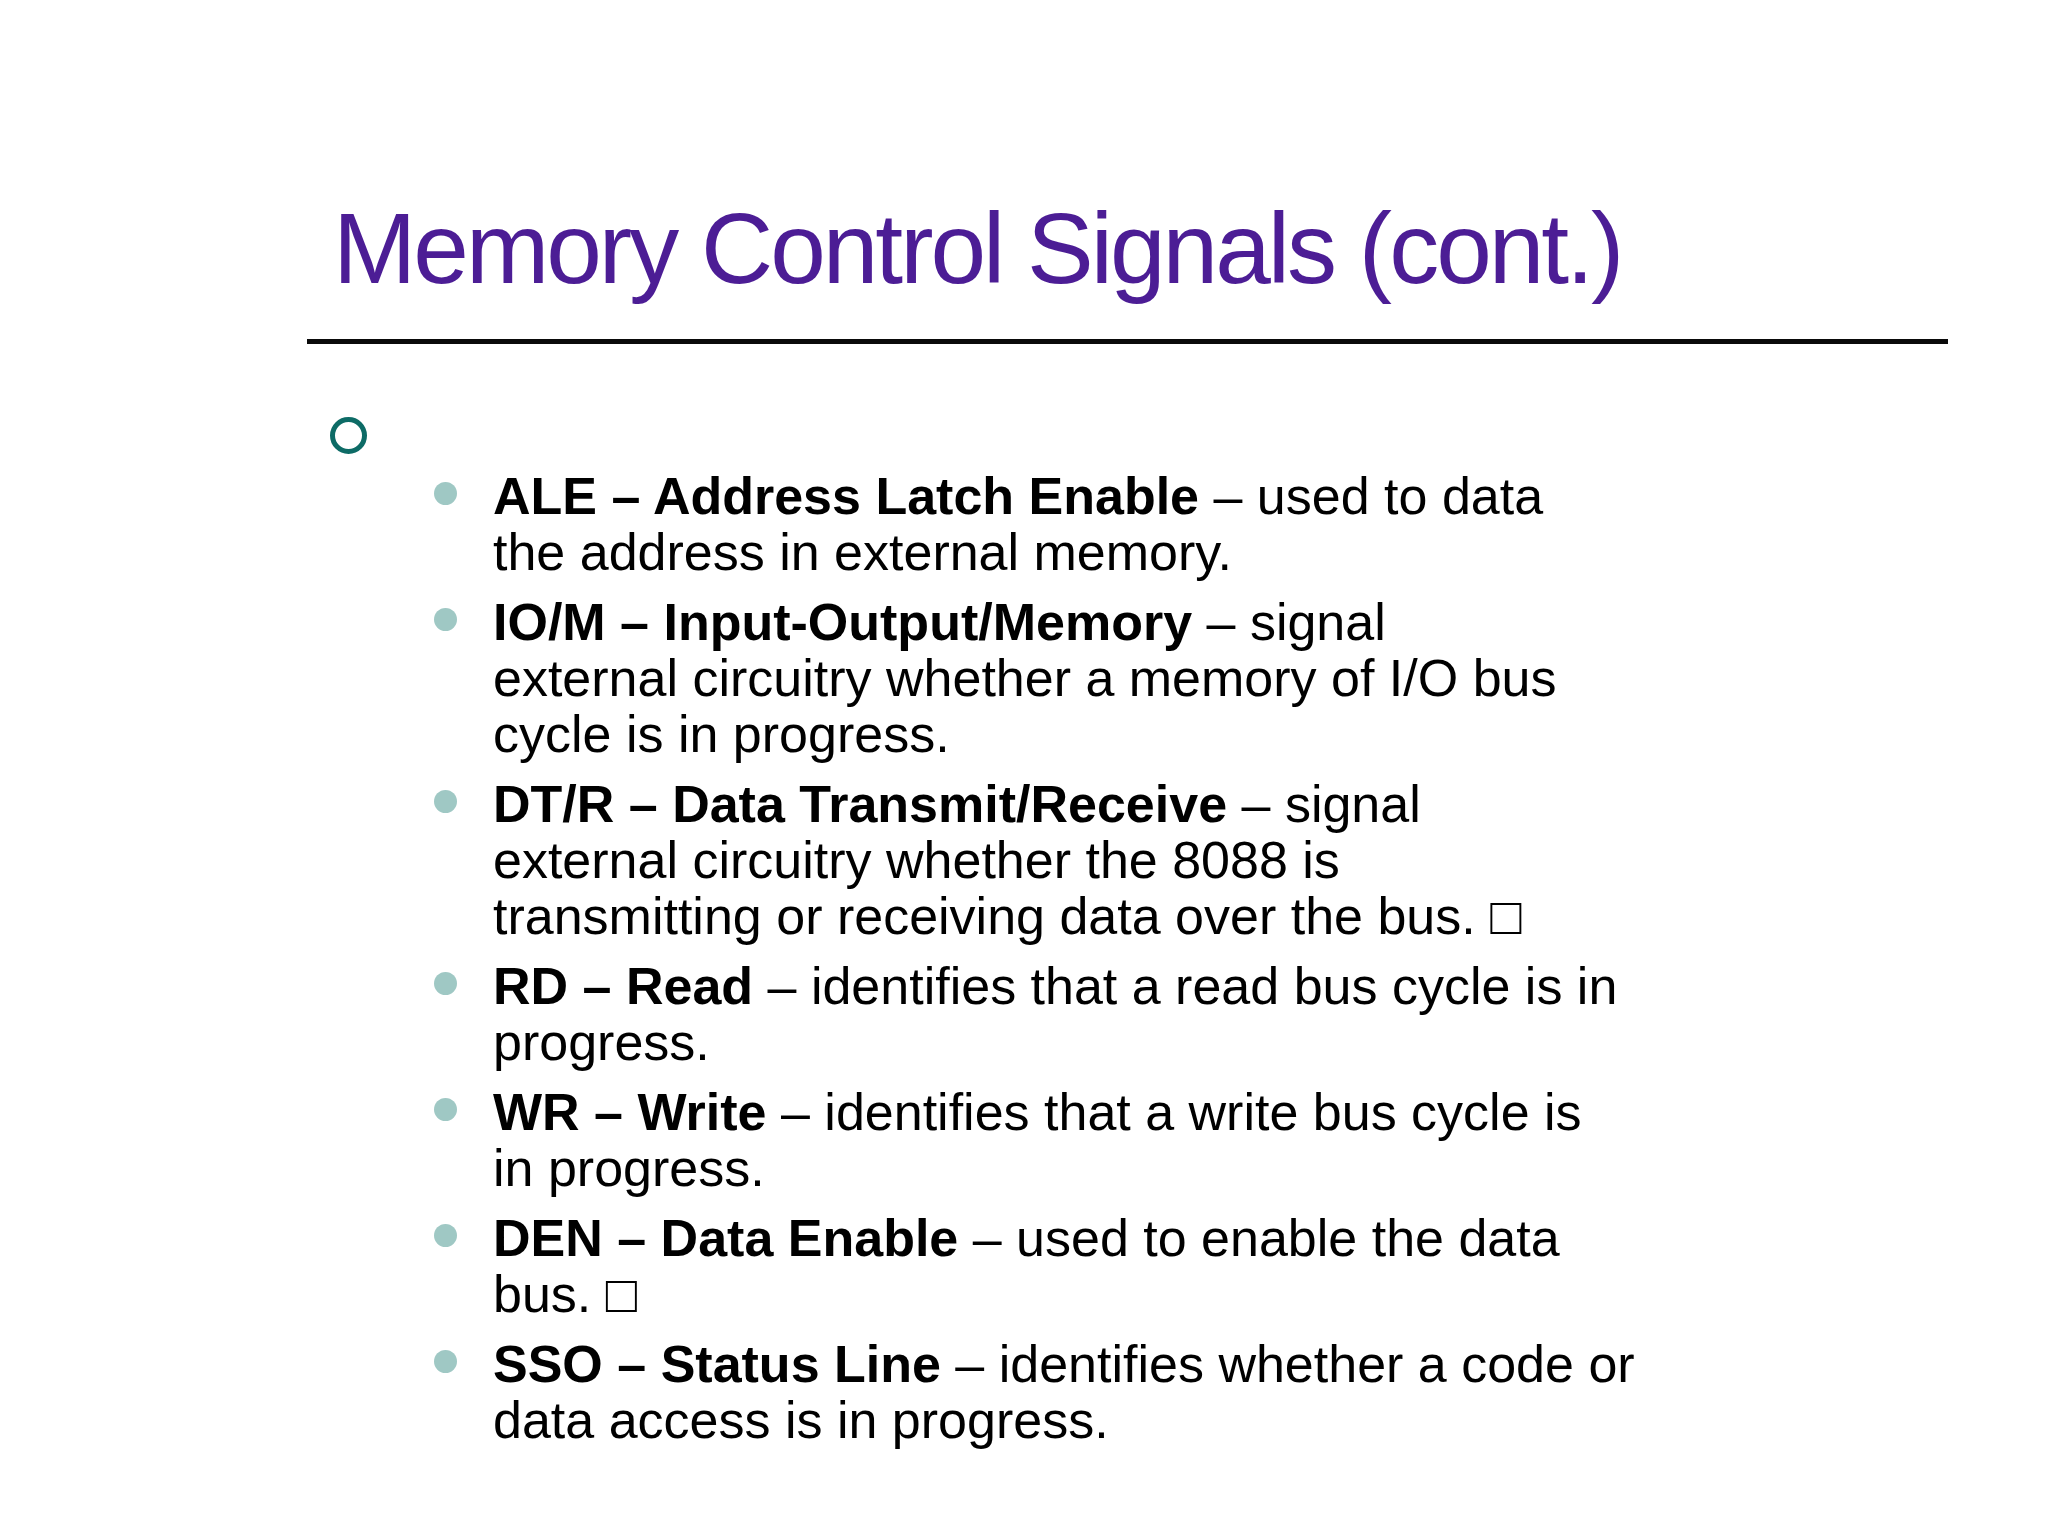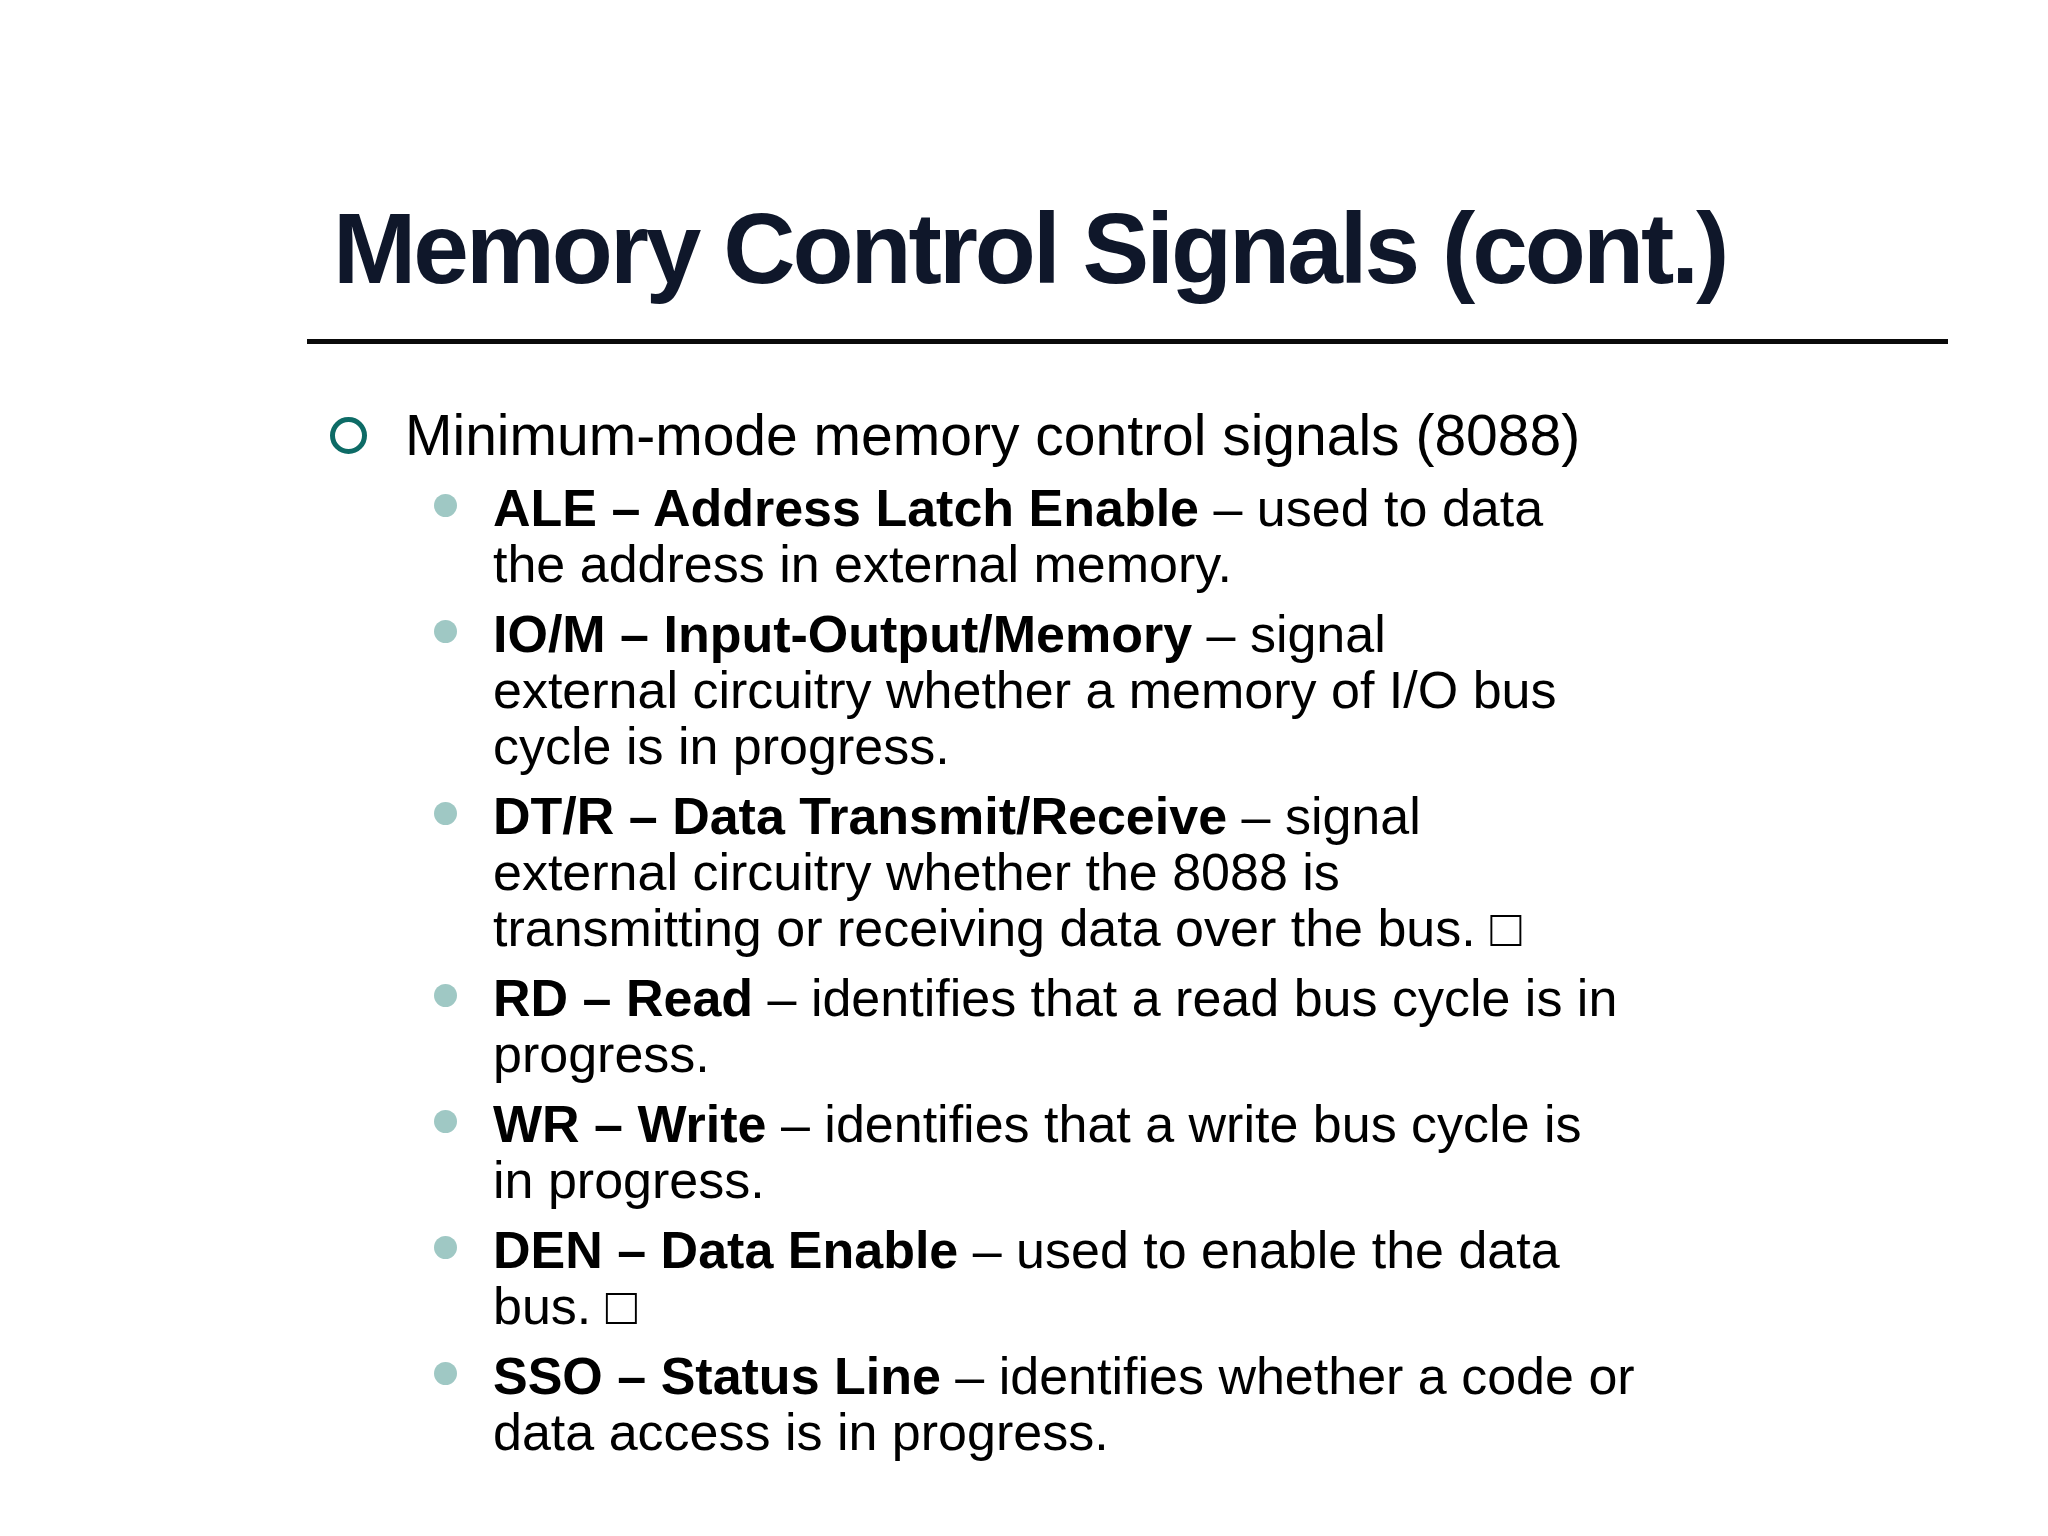--- a/index.html
+++ b/index.html
@@ -15,24 +15,24 @@
     overflow: hidden;
     font-family: "Liberation Sans", sans-serif;
     color: #000000;
   }
   .title {
     position: absolute;
     left: 333px;
     top: 193px;
     margin: 0;
     font-size: 100px;
-    font-weight: 700;
+    font-weight: 400;
     letter-spacing: -3px;
     line-height: 1.1;
-    color: #0f172a;
+    color: #4c1d95;
     white-space: nowrap;
   }
   .rule {
     position: absolute;
     left: 307px;
     top: 339px;
     width: 1641px;
     height: 5px;
     background: #0a0a0a;
   }
@@ -95,21 +95,20 @@
 <div class="slide">
 
   <h1 class="title">Memory Control Signals (cont.)</h1>
 
   <div class="rule"></div>
 
   <div class="content">
 
     <div class="l1-item">
       <span class="l1-bullet"></span>
-      <p class="l1-text">Minimum-mode memory control signals (8088)</p>
     </div>
 
     <div class="l2-list">
 
       <div class="l2-item">
         <span class="l2-bullet"></span>
         <p class="l2-text"><span class="b">ALE – Address Latch Enable</span><span> – used to data
 the address in external memory.</span></p>
       </div>
 

